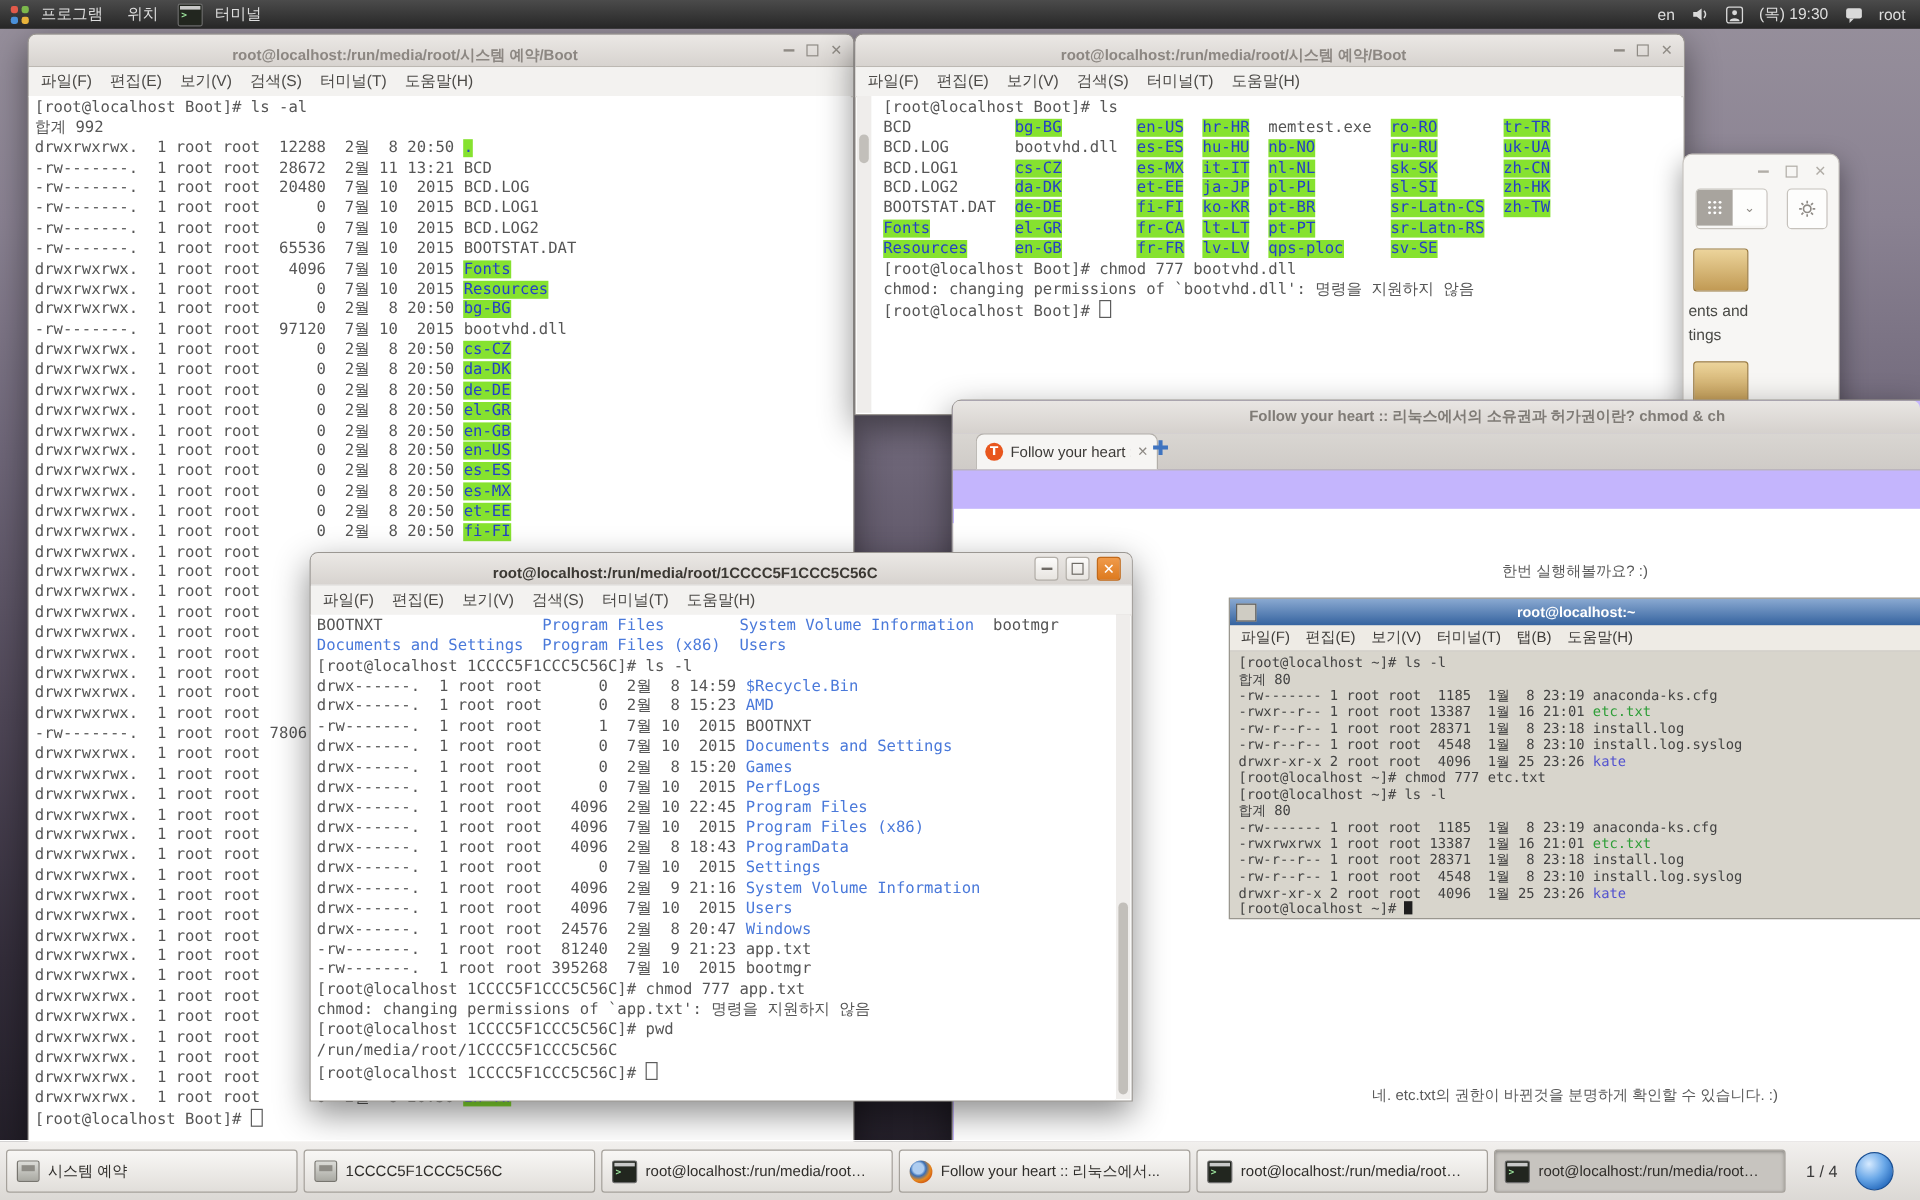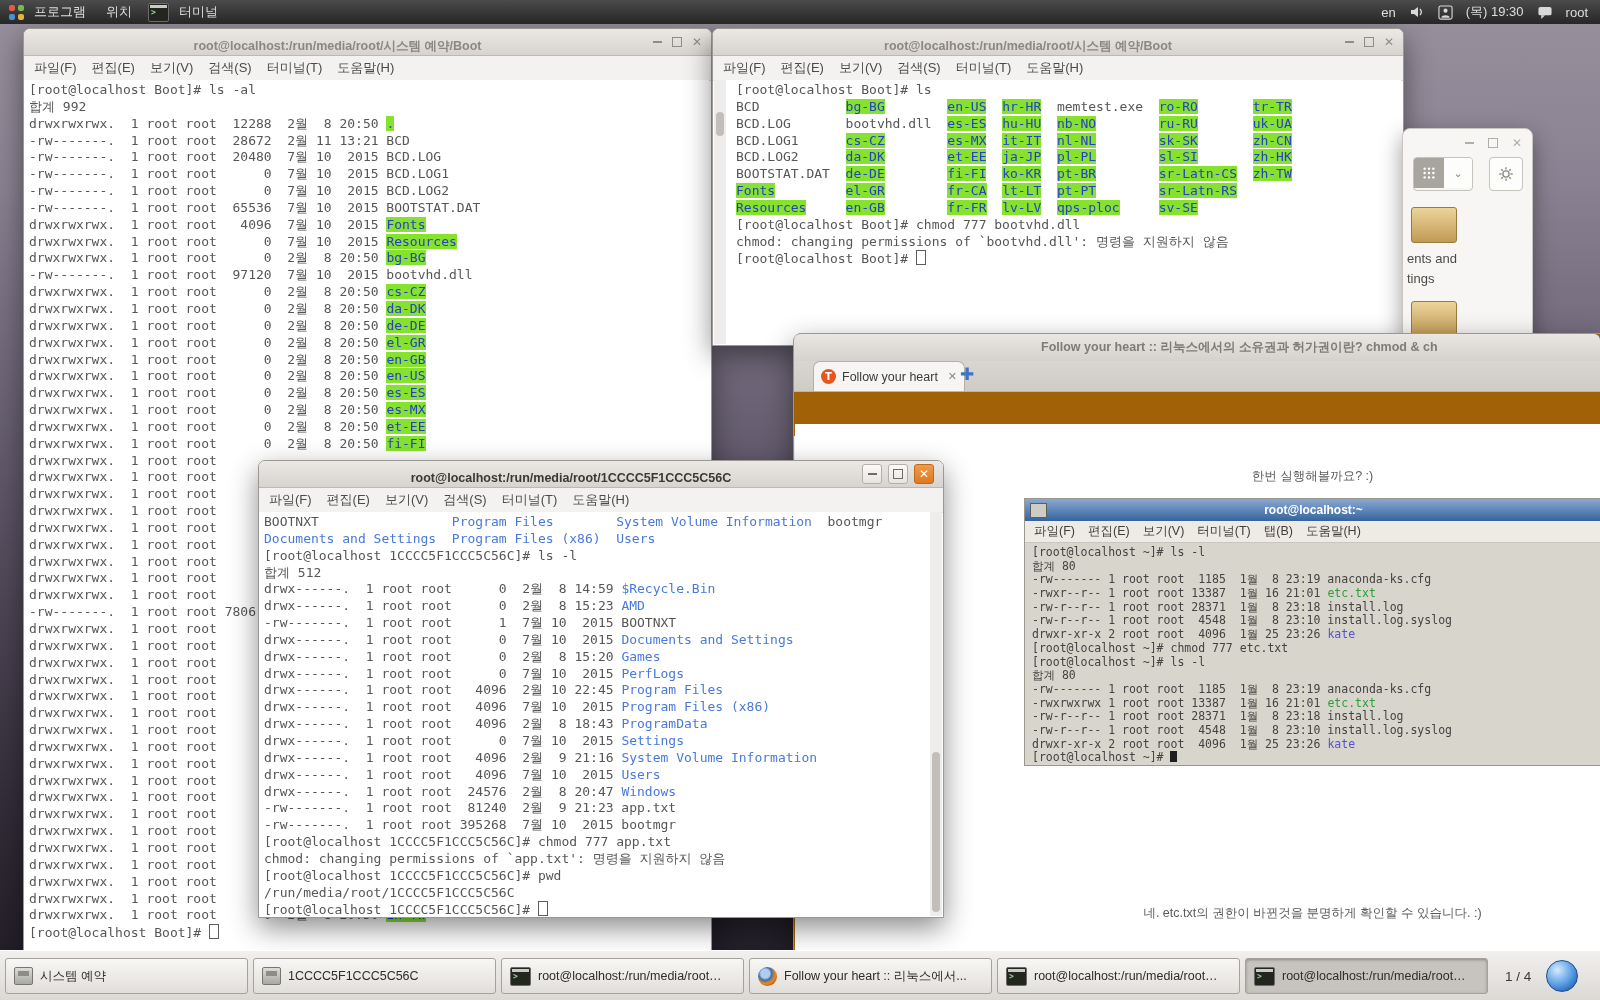--- a/index.html
+++ b/index.html
@@ -51,21 +51,21 @@
   .ic-apps i:nth-child(1){left:0;top:0;background:#e25a4a;}
   .ic-apps i:nth-child(2){right:0;top:0;background:#7cb84c;}
   .ic-apps i:nth-child(3){left:0;bottom:0;background:#4a90d9;}
   .ic-apps i:nth-child(4){right:0;bottom:0;background:#e8b33a;}
   .ic-term{width:19px;height:17px;background:#22261f;border:1px solid #6a6a6a;border-radius:2px;position:relative;}
   .ic-term:before{content:"";position:absolute;top:1px;left:1px;right:1px;height:3px;background:#c9c9c9;}
   .ic-term:after{content:">";position:absolute;top:4px;left:2px;font:bold 8px "DejaVu Sans Mono",monospace;color:#9be29b;}
   #tray{margin-left:auto;display:flex;align-items:center;gap:13px;padding-right:12px;}
   #tray svg{display:block;}
   
-  #win-ff{background:#a16207;text-decoration:underline;}
+  #win-ff{background:#c4b5fd;text-decoration:underline;}
   .ff-tb{height:27px;background:linear-gradient(#e9e6e3,#d5d1cd);border-bottom:1px solid #bcb8b3;
     border-radius:6px 6px 0 0;position:relative;}
   .ff-title{position:absolute;left:247px;top:0;line-height:27px;font-weight:bold;font-size:12.5px;
     color:#7f7b76;white-space:nowrap;}
   .ff-tabs{position:absolute;top:27px;left:0;right:0;height:30px;
     background:linear-gradient(#d9d6d2,#cfcbc7);border-bottom:1px solid #b9b5b0;}
   .ff-tab{position:absolute;left:19px;top:0;width:136px;height:29px;background:#f6f5f3;
     border:1px solid #b2aea9;border-bottom:none;border-radius:7px 7px 0 0;
     display:flex;align-items:center;padding:0 7px;gap:6px;}
   .fav{width:15px;height:15px;border-radius:50%;background:#e8561d;color:#fff;flex:none;
@@ -373,21 +373,20 @@
       <span>터미널(T)</span>
       <span>도움말(H)</span>
     </div>
   <div class="sb sbR">
       <div class="th" style="bottom:4px;height:160px;"></div>
     </div>
   <div class="tout">
       <div class="tl"><span>BOOTNXT                 </span><span class="dir">Program Files</span><span>        </span><span class="dir">System Volume Information</span><span>  bootmgr</span></div>
       <div class="tl"><span class="dir">Documents and Settings</span><span>  </span><span class="dir">Program Files (x86)</span><span>  </span><span class="dir">Users</span></div>
       <div class="tl"><span>[root@localhost 1CCCC5F1CCC5C56C]# ls -l</span></div>
-      <div class="tl"><span>합계 512</span></div>
       <div class="tl"><span>drwx------.  1 root root      0  2월  8 14:59 </span><span class="dir">$Recycle.Bin</span></div>
       <div class="tl"><span>drwx------.  1 root root      0  2월  8 15:23 </span><span class="dir">AMD</span></div>
       <div class="tl"><span>-rw-------.  1 root root      1  7월 10  2015 BOOTNXT</span></div>
       <div class="tl"><span>drwx------.  1 root root      0  7월 10  2015 </span><span class="dir">Documents and Settings</span></div>
       <div class="tl"><span>drwx------.  1 root root      0  2월  8 15:20 </span><span class="dir">Games</span></div>
       <div class="tl"><span>drwx------.  1 root root      0  7월 10  2015 </span><span class="dir">PerfLogs</span></div>
       <div class="tl"><span>drwx------.  1 root root   4096  2월 10 22:45 </span><span class="dir">Program Files</span></div>
       <div class="tl"><span>drwx------.  1 root root   4096  7월 10  2015 </span><span class="dir">Program Files (x86)</span></div>
       <div class="tl"><span>drwx------.  1 root root   4096  2월  8 18:43 </span><span class="dir">ProgramData</span></div>
       <div class="tl"><span>drwx------.  1 root root      0  7월 10  2015 </span><span class="dir">Settings</span></div>

